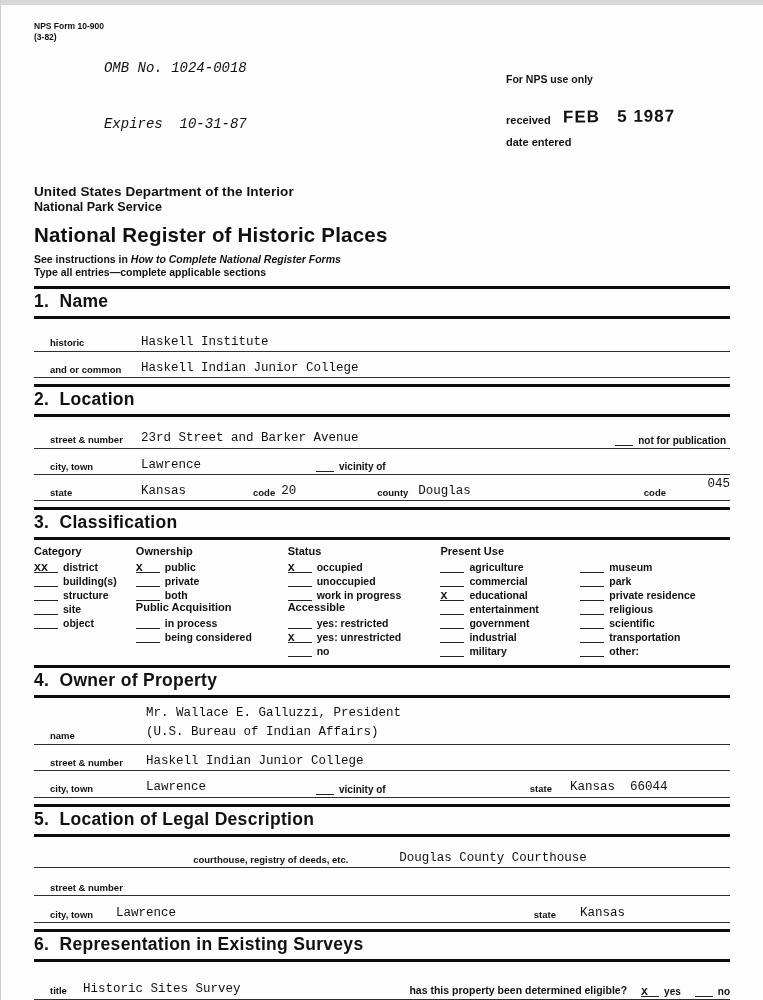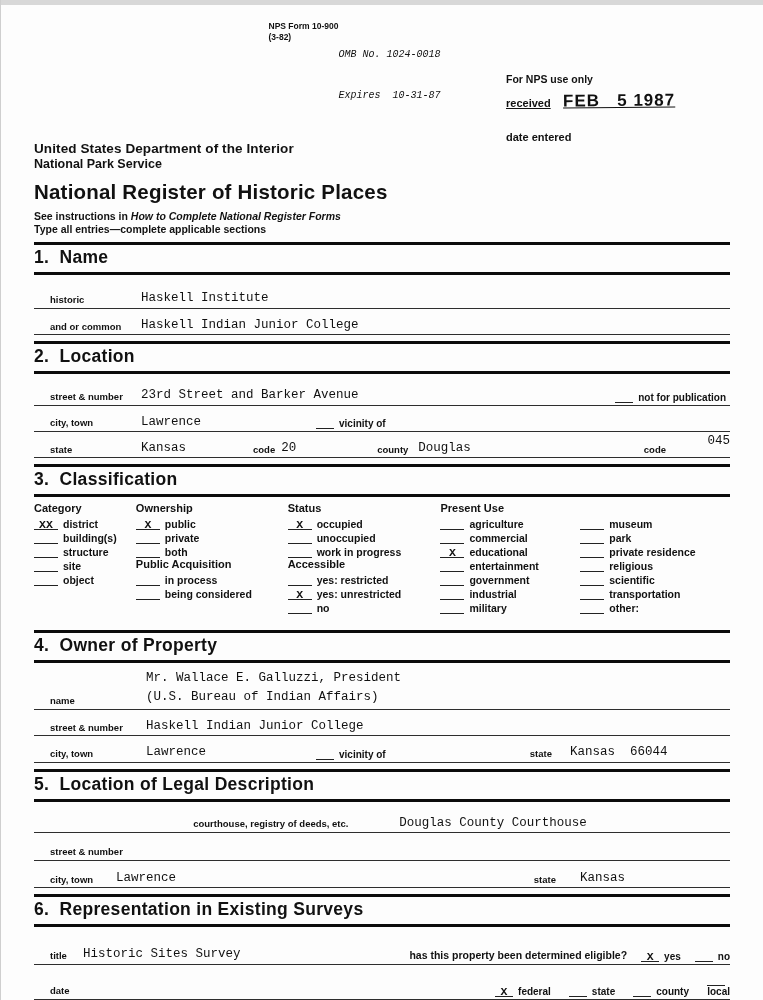--- a/index.html
+++ b/index.html
@@ -6,64 +6,64 @@
   html,body { margin:0; padding:0; background:#bfbfbf; }
   .page {
     width:763px; height:1000px; background:#fdfdfd; position:relative;
     font-family:"Liberation Sans", sans-serif; color:#111; overflow:hidden;
     margin:0 auto; border-left:1px solid #cfcfcf;
   }
   .topstrip { height:5px; background:#d8d8d8; width:100%; }
   .inner { padding:16px 33px 0 33px; position:relative; }
 
   
-  .form-meta { display:flex; justify-content:center; align-items:flex-start; }
+  .form-meta { display:flex; justify-content:flex-start; align-items:flex-start; }
   .nps-form { font-size:8.5px; font-weight:bold; line-height:1.3; }
-  .omb { font-family:"Liberation Mono", monospace; font-style:italic; font-size:10px; line-height:1.35; margin-right:55px; white-space:pre; }
+  .omb { font-family:"Liberation Mono", monospace; font-style:italic; font-size:14px; line-height:1.35; margin-right:55px; white-space:pre; }
   .dept { margin-top:12px; font-weight:bold; font-size:13.5px; letter-spacing:.1px; }
   .agency { font-weight:bold; font-size:12.5px; margin-top:1px; }
   .big-title { margin-top:9px; font-weight:bold; font-size:20.5px; line-height:1.13; letter-spacing:.2px; width:480px; }
   .instructions { margin-top:7px; font-weight:bold; font-size:10.5px; line-height:1.25; }
   .instructions i { font-style:italic; }
 
   .nps-use { position:absolute; left:505px; top:68px; width:220px; }
   .nps-use-title { font-weight:bold; font-size:10.5px; }
-  .received-row { margin-top:6px; display:flex; align-items:flex-start;text-decoration:underline; }
+  .received-row { margin-top:22px; display:flex; align-items:center; }
   .received-label { font-weight:bold; font-size:11px; padding-top:6px; }
   .stamp { font-weight:bold; font-size:17px; margin-left:12px; letter-spacing:1px; white-space:pre; transform:rotate(-.6deg); font-stretch:condensed; }
-  .date-entered { font-weight:bold; font-size:11px; margin-top:20px; }
+  .date-entered { font-weight:bold; font-size:11px; margin-top:9px; }
 
   
   .sec {
     border-top:3px solid #0c0c0c; border-bottom:3px solid #0c0c0c;
     margin-top:6px; padding:2px 0 4px; font-weight:bold; font-size:17.5px;
     letter-spacing:.3px; white-space:pre;
   }
 
   
   .frow {
     display:flex; align-items:flex-end; border-bottom:1.5px solid #2e2e2e;
     padding-bottom:2px; white-space:nowrap;
   }
   .flabel { font-weight:bold; font-size:9.5px; line-height:1.1; flex:none;padding-left:16px; }
   .flabel-in { font-weight:bold; font-size:9.5px; line-height:1.1; flex:none; }
   .fvalue { font-family:"Liberation Mono", monospace; font-size:12.5px; line-height:1.15; white-space:pre; }
   .two-line div { font-family:"Liberation Mono", monospace; font-size:12.5px; line-height:1.5; white-space:pre; }
   .raised { position:relative; top:-7px; }
 
   
-  .blank { display:inline-block; width:24px; border-bottom:1.4px solid #222; text-align:center; margin-right:5px; height:12px; line-height:13px; flex:none; }
+  .blank { display:inline-block; width:24px; border-bottom:1.4px solid #222; margin-right:5px; height:12px; line-height:13px; flex:none; }
   .blank.sm { width:18px; }
   .mark { font-family:"Liberation Mono", monospace; font-size:11.5px; font-weight:bold; }
   .ck { display:flex; align-items:flex-end; height:14px; font-weight:bold; font-size:10.5px; }
   .ck-inline { display:inline-flex; align-items:flex-end; font-weight:bold; font-size:10px; }
   .ck-head { font-weight:bold; font-size:11px; height:14px; }
 
   
-  .class-grid { display:flex; padding:5px 0 16px; }
+  .class-grid { display:flex; padding:5px 0 8px; }
   .cg-col1 { width:102px; } .cg-col2 { width:152px; } .cg-col3 { width:153px; }
   .cg-col4 { width:140px; } .cg-col5 { width:150px; }
 </style>
 </head>
 <body>
 
 <div class="page">
   <div class="topstrip"></div>
   <div class="inner">
 

